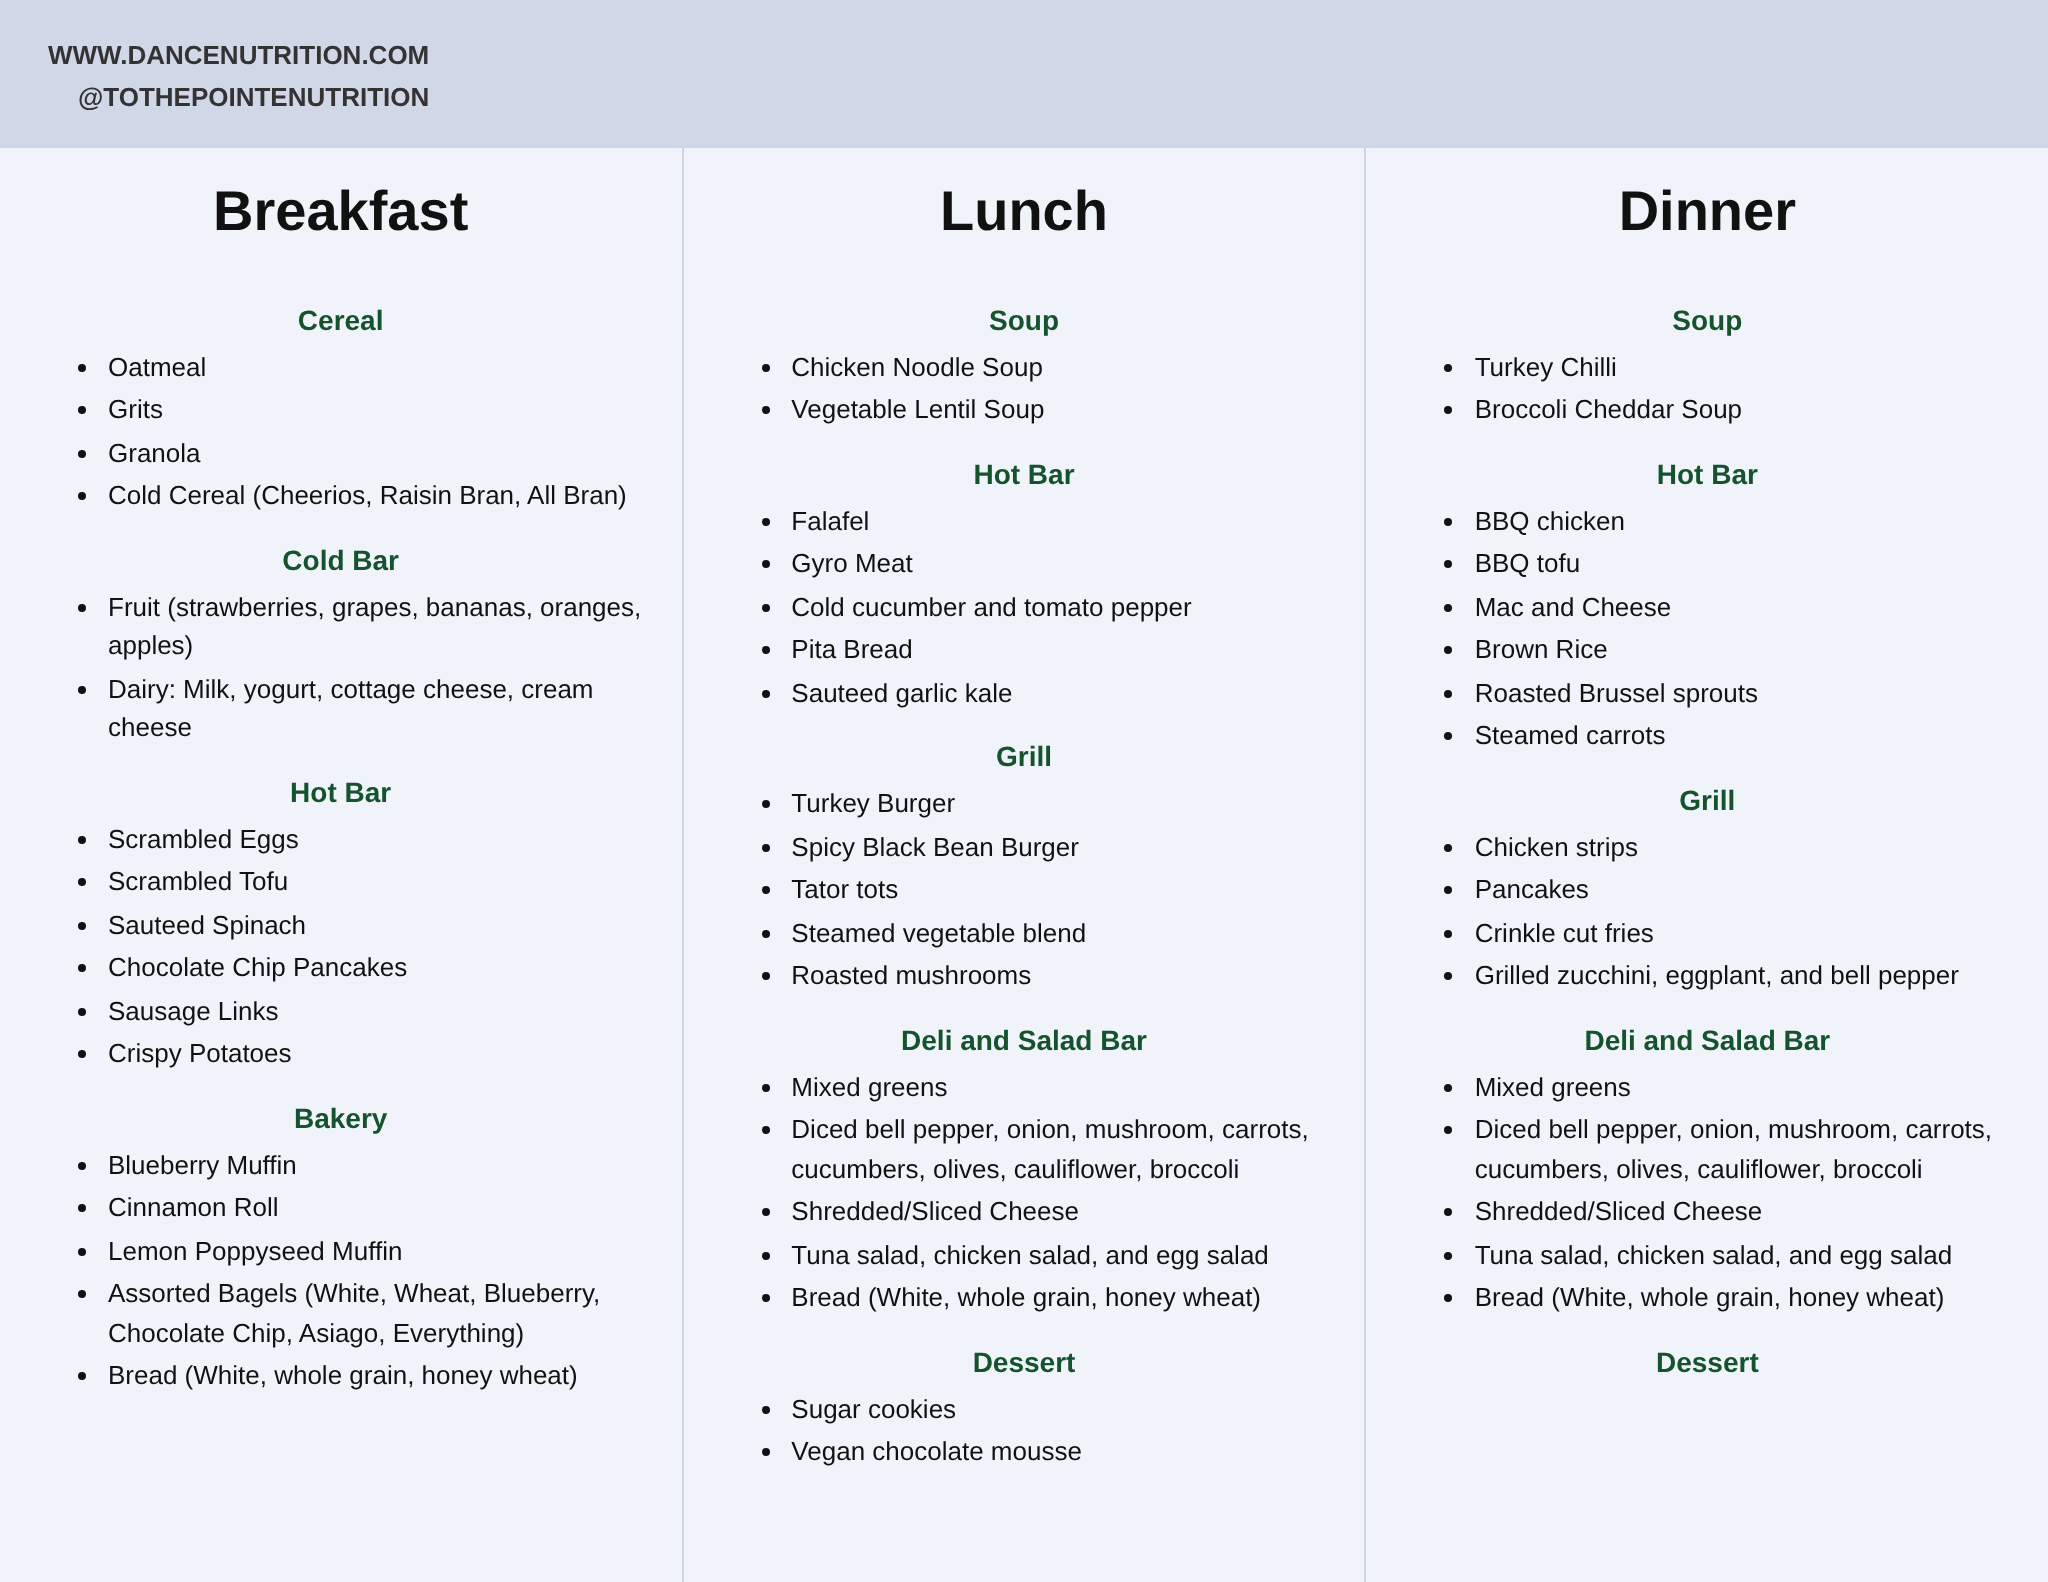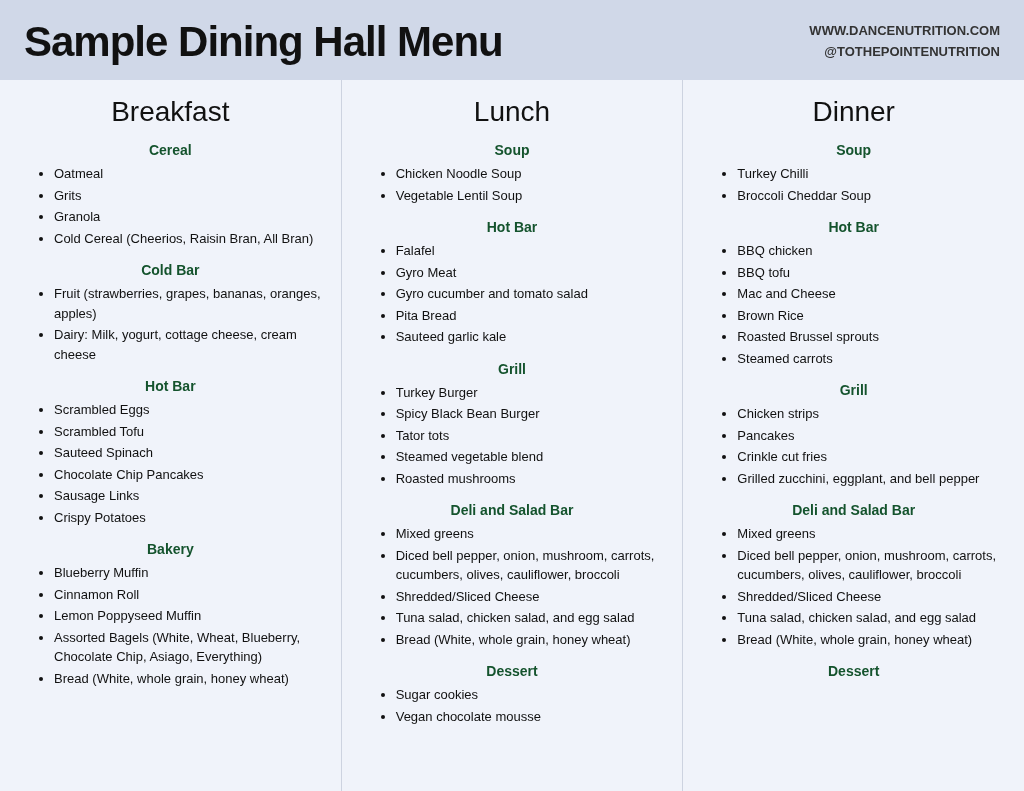--- a/index.html
+++ b/index.html
@@ -40,23 +40,23 @@
       flex: 1;
       background: #f0f3fa;
       padding: 16px 20px 20px 20px;
       border-right: 1px solid #cdd3e0;
     }
     .col:last-child {
       border-right: none;
     }
     .col-title {
       font-size: 28px;
-      font-weight: 400;
+      font-weight: 700;
       text-align: center;
-      margin-bottom: 14px;
+      margin-bottom: 30px;
       color: #111;
     }
     .section-title {
       font-weight: bold;
       font-size: 14px;
       text-align: center;
       margin: 14px 0 6px 0;
       color: #14532d;
     }
     ul {
@@ -69,21 +69,20 @@
       color: #111;
       line-height: 1.5;
       margin-bottom: 2px;
       margin-left: 16px;
     }
   </style>
 </head>
 <body>
 
 <div class="header">
-  <h1 class="header-title">Sample Dining Hall Menu</h1>
   <div class="header-website">
     <div>WWW.DANCENUTRITION.COM</div>
     <div>@TOTHEPOINTENUTRITION</div>
   </div>
 </div>
 
 <div class="columns">
 
   <div class="col" id="breakfast-col">
       <div class="col-title">Breakfast</div>
@@ -122,21 +121,21 @@
       <div class="col-title">Lunch</div>
       <div class="section-title">Soup</div>
       <ul>
         <li>Chicken Noodle Soup</li>
         <li>Vegetable Lentil Soup</li>
       </ul>
       <div class="section-title">Hot Bar</div>
       <ul>
         <li>Falafel</li>
         <li>Gyro Meat</li>
-        <li>Gyro cucumber and tomato salad</li>
+        <li>Cold cucumber and tomato pepper</li>
         <li>Pita Bread</li>
         <li>Sauteed garlic kale</li>
       </ul>
       <div class="section-title">Grill</div>
       <ul>
         <li>Turkey Burger</li>
         <li>Spicy Black Bean Burger</li>
         <li>Tator tots</li>
         <li>Steamed vegetable blend</li>
         <li>Roasted mushrooms</li>

